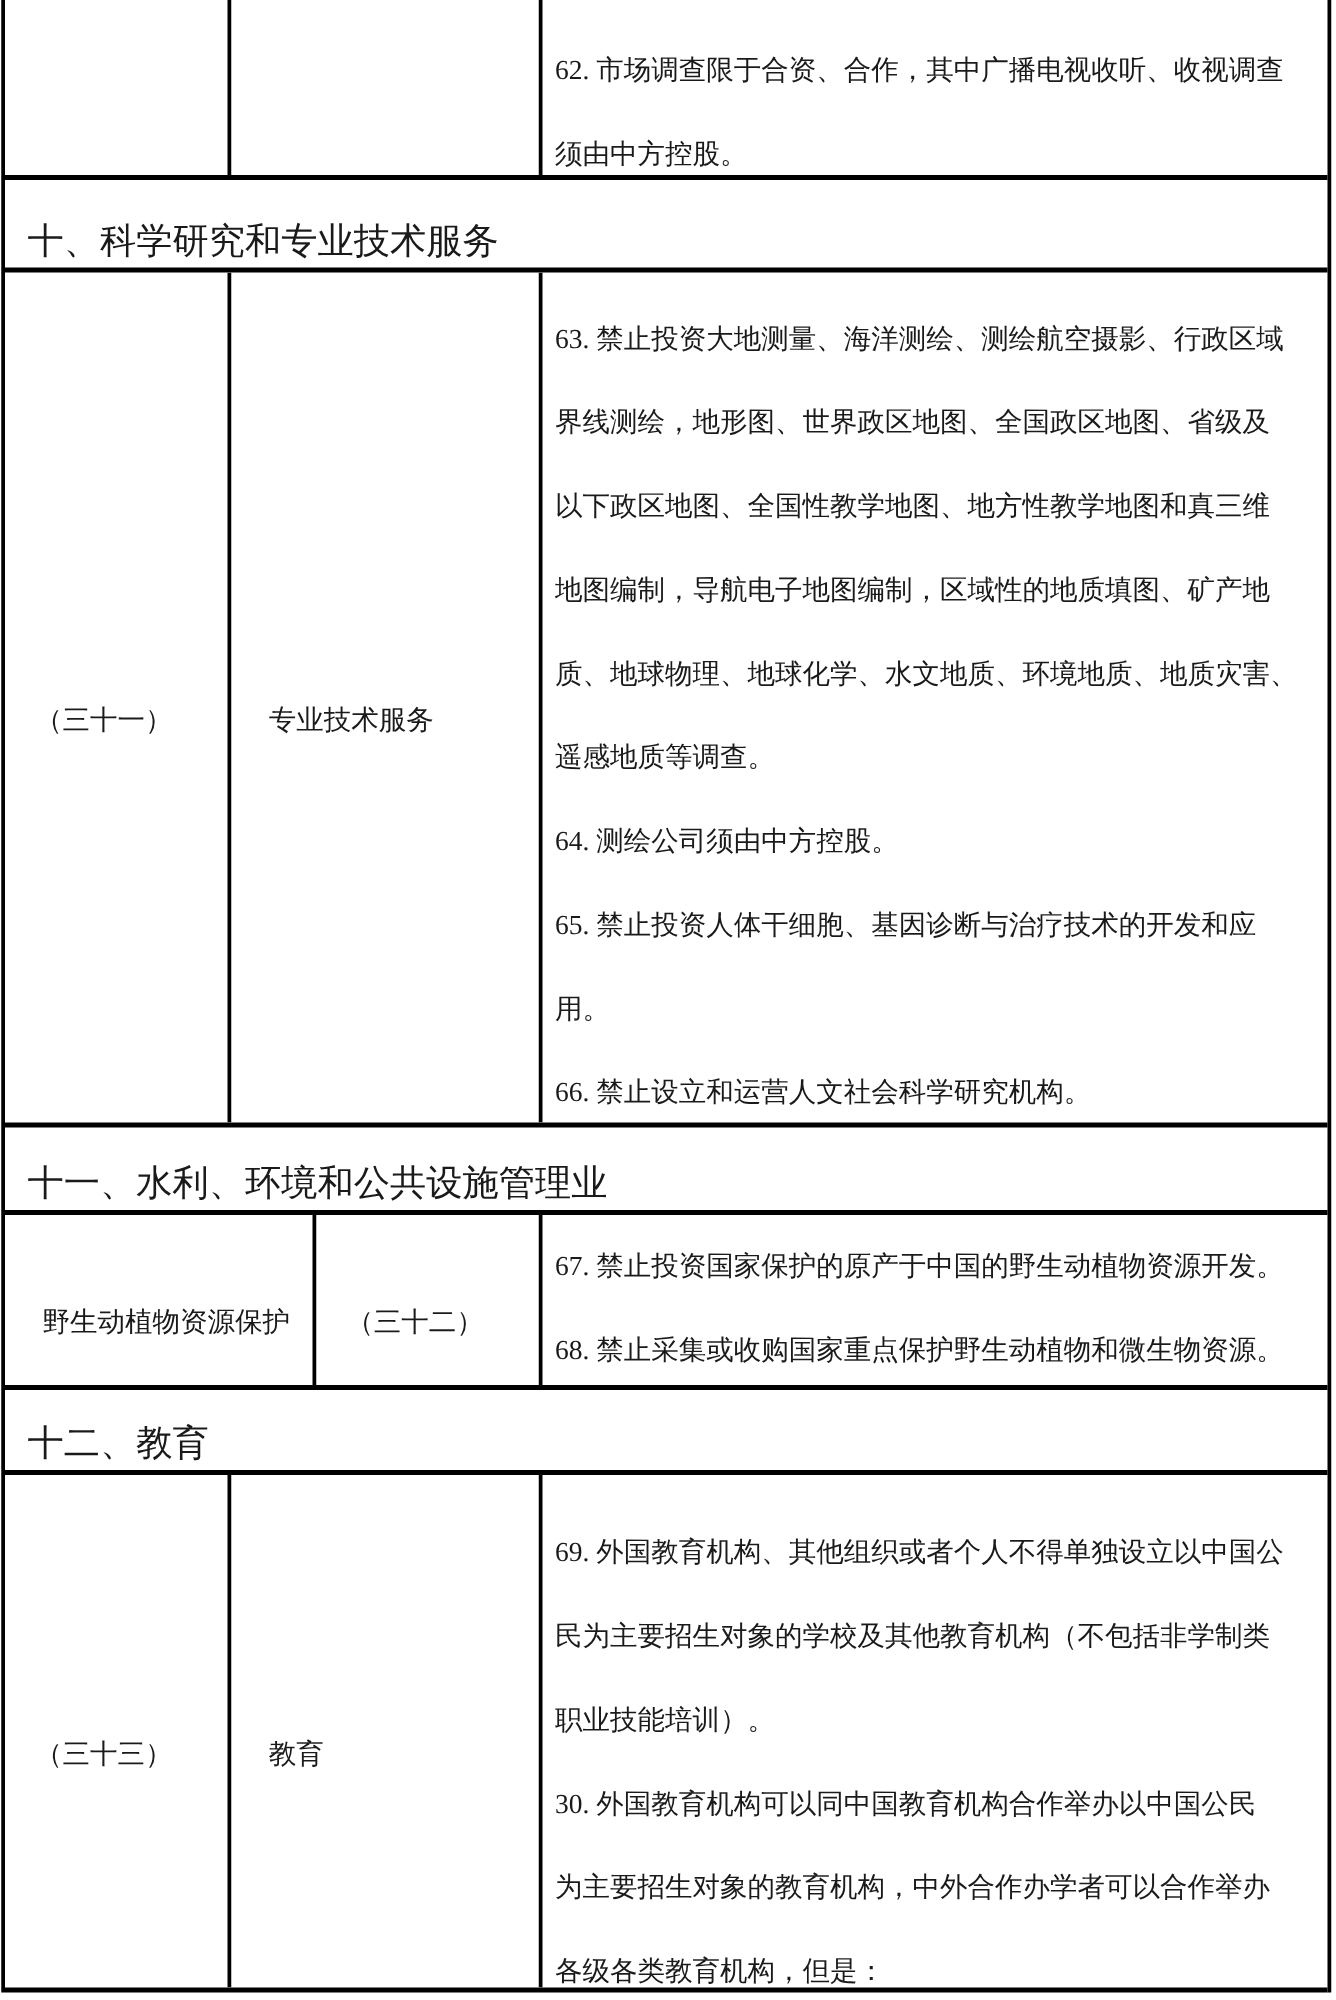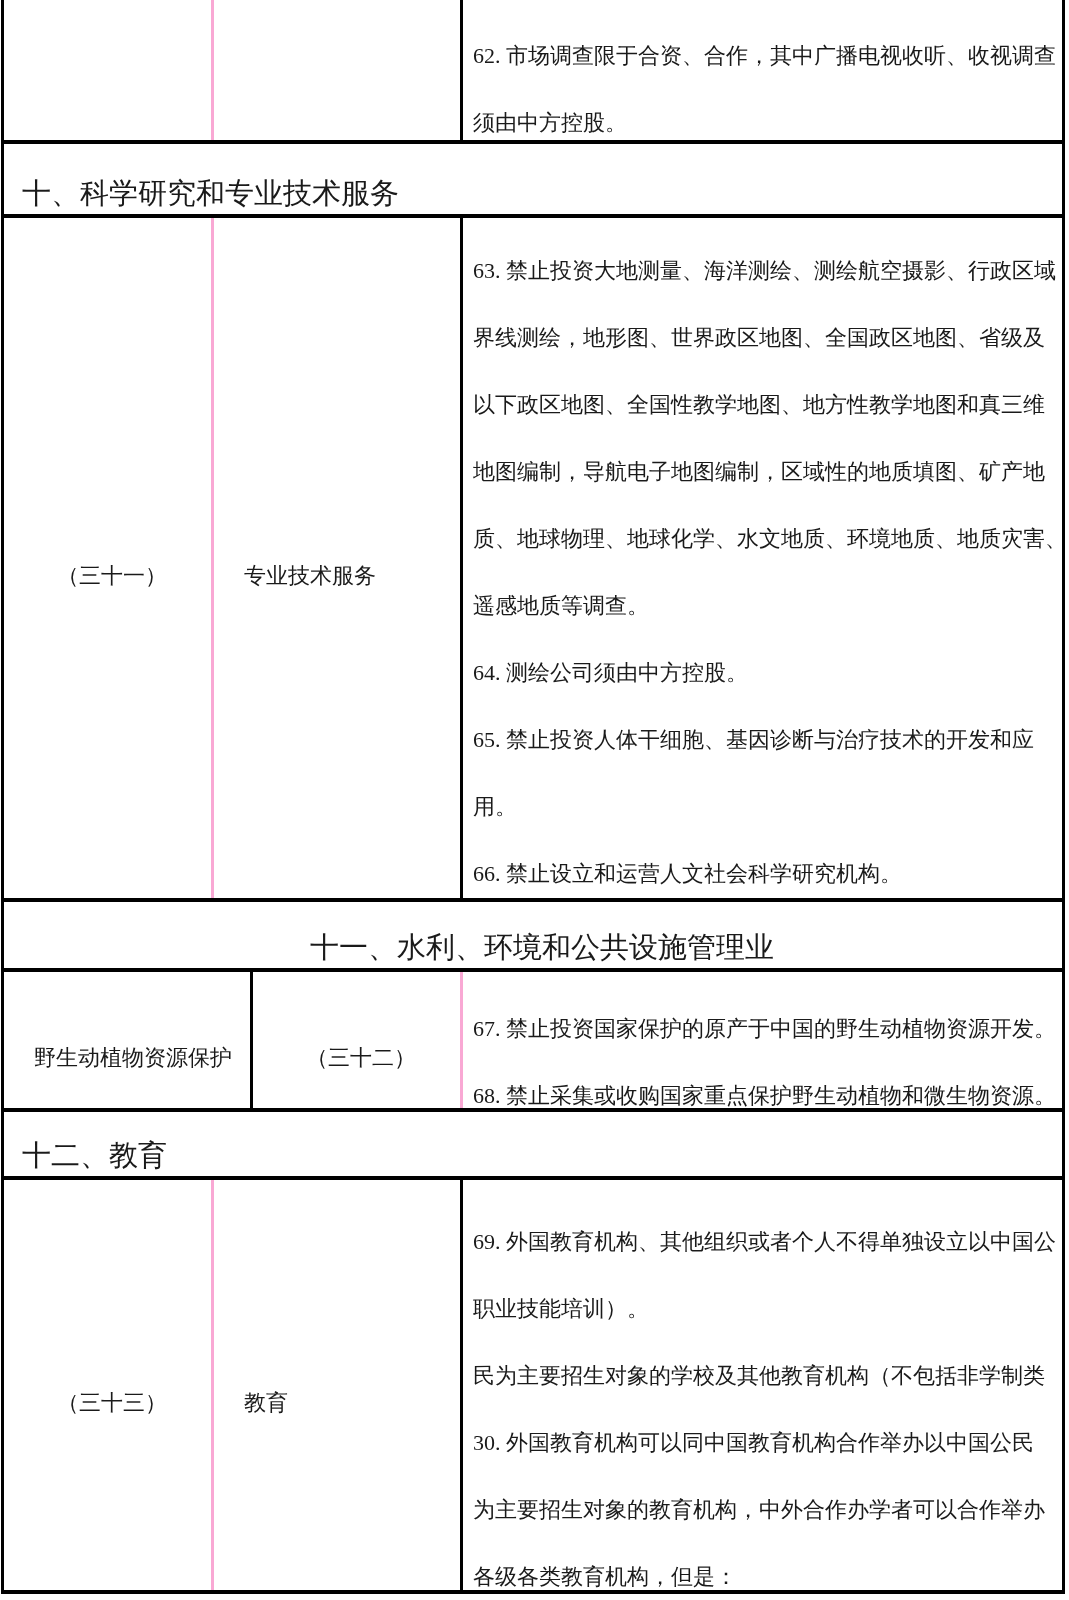--- a/index.html
+++ b/index.html
@@ -34,28 +34,27 @@
   .entry {
     display: flex;
     align-items: stretch;
   }
   .cell {
     box-sizing: border-box;
     overflow: hidden;
   }
   .c1 {
     width: 181px;
-    border-right: 3px solid #f9a8d4;
+    border-right: 3px solid #000000;
     display: flex;
     align-items: center;
     padding-left: 24px;
     padding-top: 36px;
     font-size: 22px;
     line-height: 30px;
-    margin-left: 29px;
   }
   .c2 {
     width: 249px;
     border-right: 3px solid #000;
     display: flex;
     align-items: center;
     padding: 36px 8px 0 30px;
     font-size: 22px;
     line-height: 30px;
   }
@@ -109,48 +108,48 @@
           <div class="line">以下政区地图、全国性教学地图、地方性教学地图和真三维</div>
           <div class="line">地图编制，导航电子地图编制，区域性的地质填图、矿产地</div>
           <div class="line">质、地球物理、地球化学、水文地质、环境地质、地质灾害、</div>
           <div class="line">遥感地质等调查。</div>
           <div class="line">64. 测绘公司须由中方控股。</div>
           <div class="line">65. 禁止投资人体干细胞、基因诊断与治疗技术的开发和应</div>
           <div class="line">用。</div>
           <div class="line">66. 禁止设立和运营人文社会科学研究机构。</div>
         </div>
       </div>
-      <div class="row section" style="height: 70px; justify-content: center;">
+      <div class="row section" style="height: 70px;">
         <span class="section-label">十一、水利、环境和公共设施管理业</span>
       </div>
       <div class="row entry" style="height: 140px;">
         <div class="cell c2">
           <span>野生动植物资源保护</span>
         </div>
         <div class="cell c1">
           <span>（三十二）</span>
         </div>
-        <div class="cell c3" style="padding-top: 23px; border-radius: 28px;">
+        <div class="cell c3" style="padding-top: 7px; border-radius: 28px;">
           <div class="line">67. 禁止投资国家保护的原产于中国的野生动植物资源开发。</div>
           <div class="line">68. 禁止采集或收购国家重点保护野生动植物和微生物资源。</div>
         </div>
       </div>
       <div class="row section" style="height: 68px;">
         <span class="section-label">十二、教育</span>
       </div>
       <div class="row entry" style="height: 414px;">
         <div class="cell c1">
           <span>（三十三）</span>
         </div>
         <div class="cell c2">
           <span>教育</span>
         </div>
         <div class="cell c3" style="padding-top: 28px;">
           <div class="line">69. 外国教育机构、其他组织或者个人不得单独设立以中国公</div>
+          <div class="line">民为主要招生对象的学校及其他教育机构（不包括非学制类</div>
           <div class="line">职业技能培训）。</div>
-          <div class="line">民为主要招生对象的学校及其他教育机构（不包括非学制类</div>
           <div class="line">30. 外国教育机构可以同中国教育机构合作举办以中国公民</div>
           <div class="line">为主要招生对象的教育机构，中外合作办学者可以合作举办</div>
           <div class="line">各级各类教育机构，但是：</div>
         </div>
       </div>
     </div>
 </div>
 
 </body></html>

